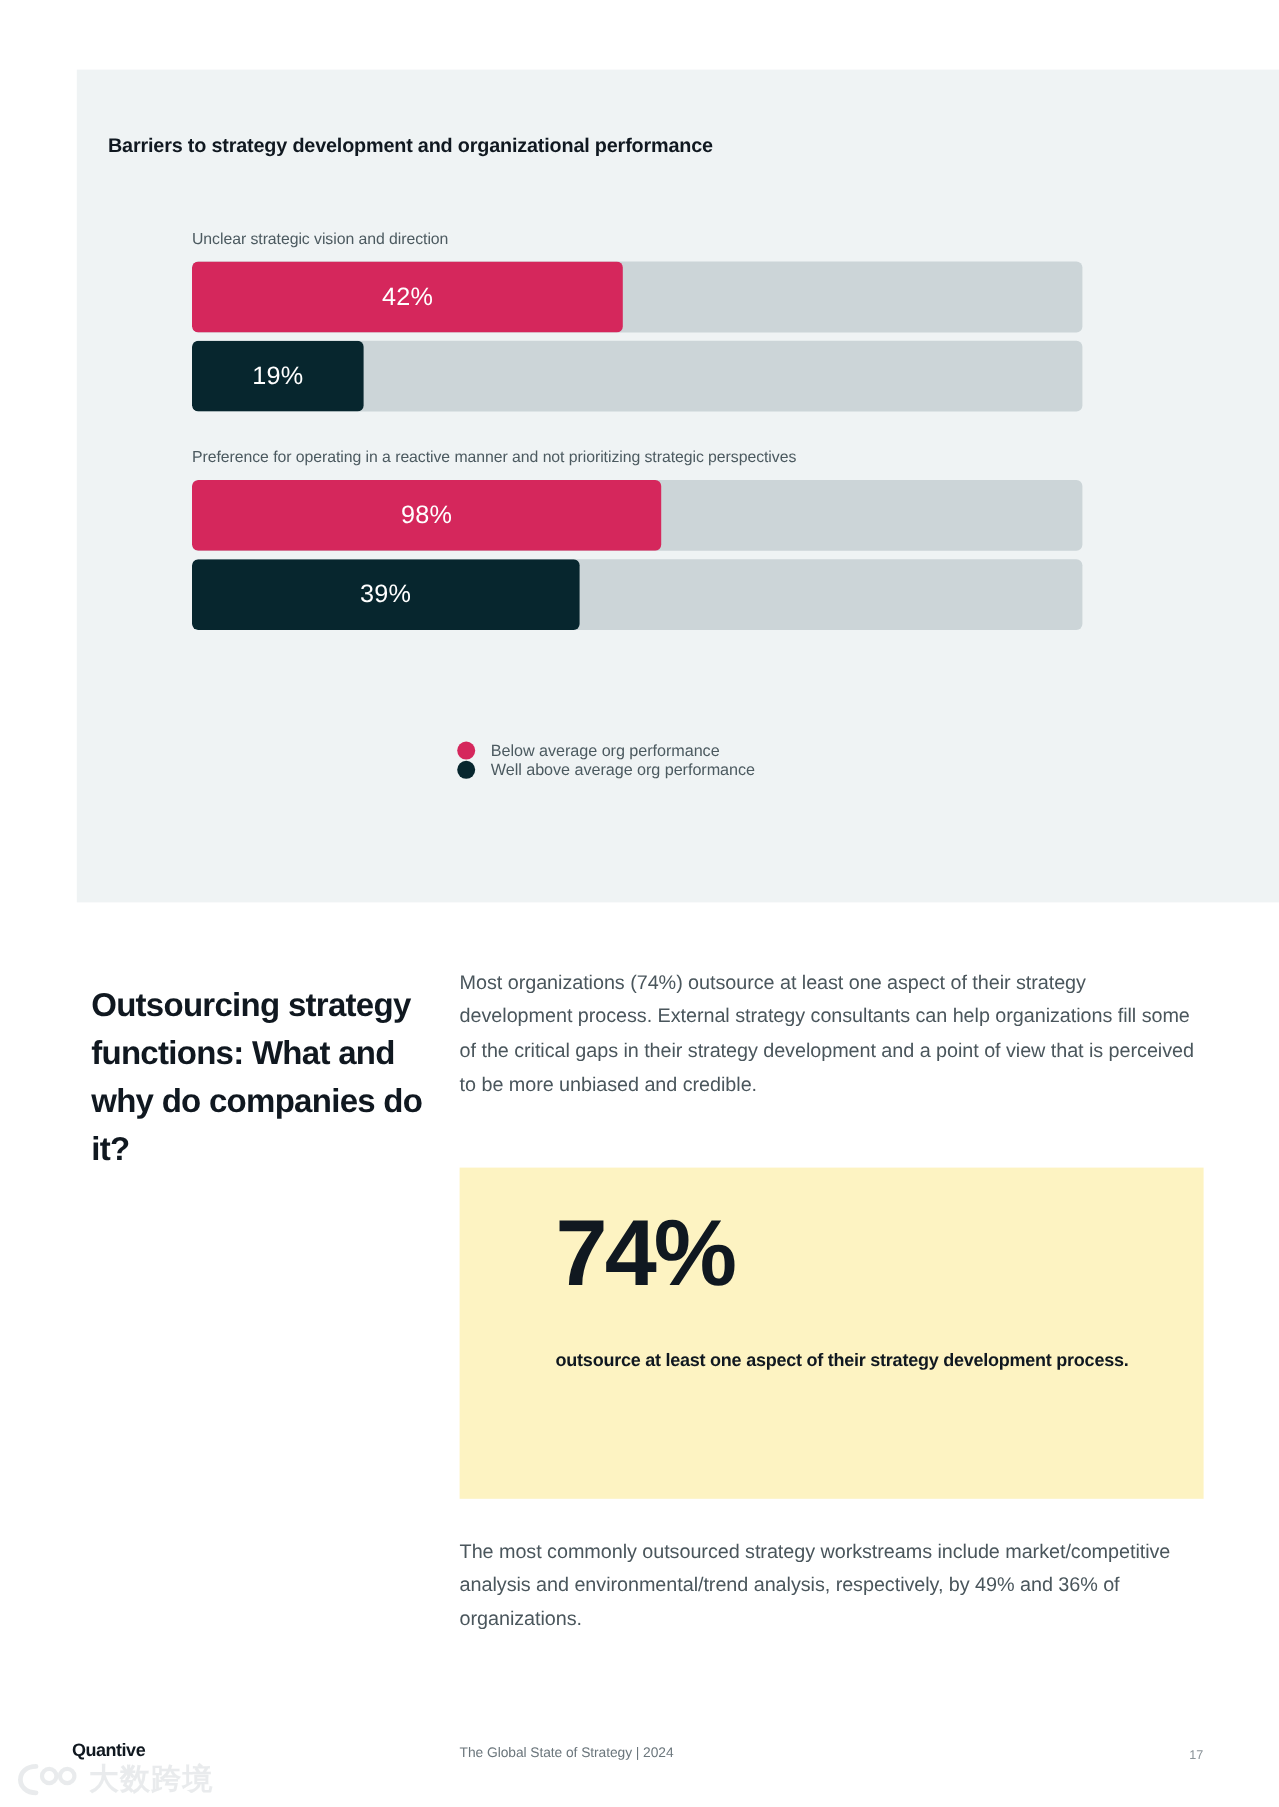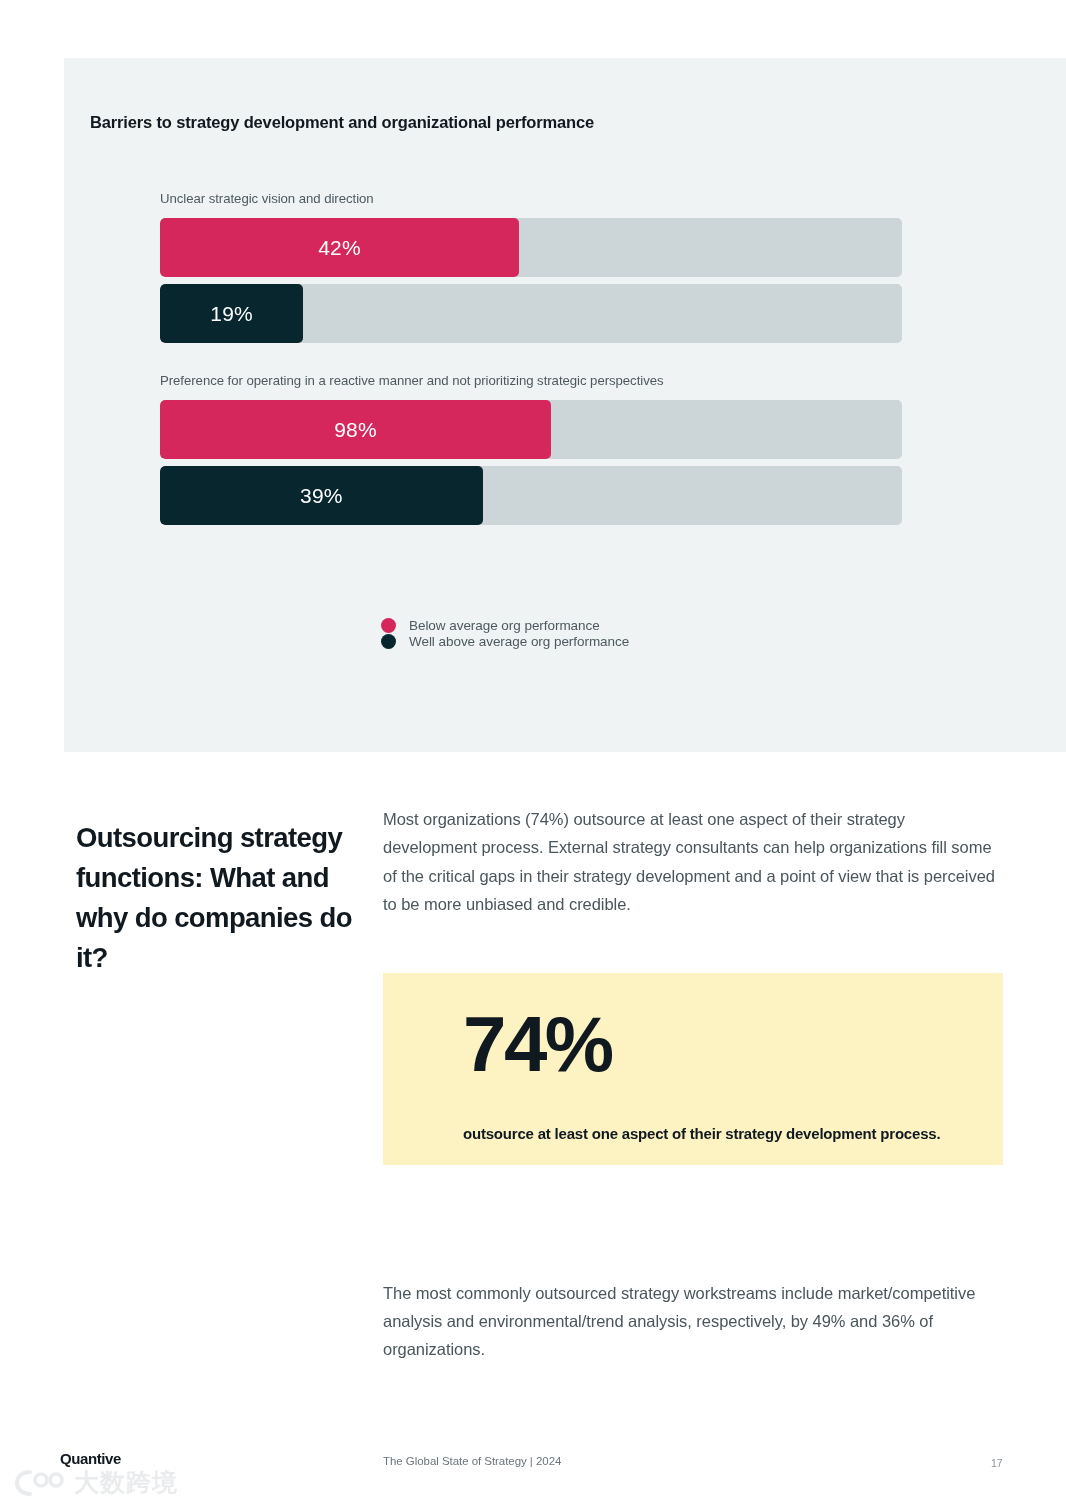--- a/index.html
+++ b/index.html
@@ -137,21 +137,21 @@
     line-height: 28.3px;
     color: #4a565c;
     letter-spacing: -0.05px;
   }
 
   .callout {
     position: absolute;
     left: 383px;
     top: 973px;
     width: 620px;
-    height: 192px;
+    height: 276px;
     background: #fdf3c2;
     box-sizing: border-box;
   }
   .callout-number {
     position: absolute;
     left: 80px;
     top: 32px;
     font-size: 78px;
     line-height: 78px;
     font-weight: bold;

